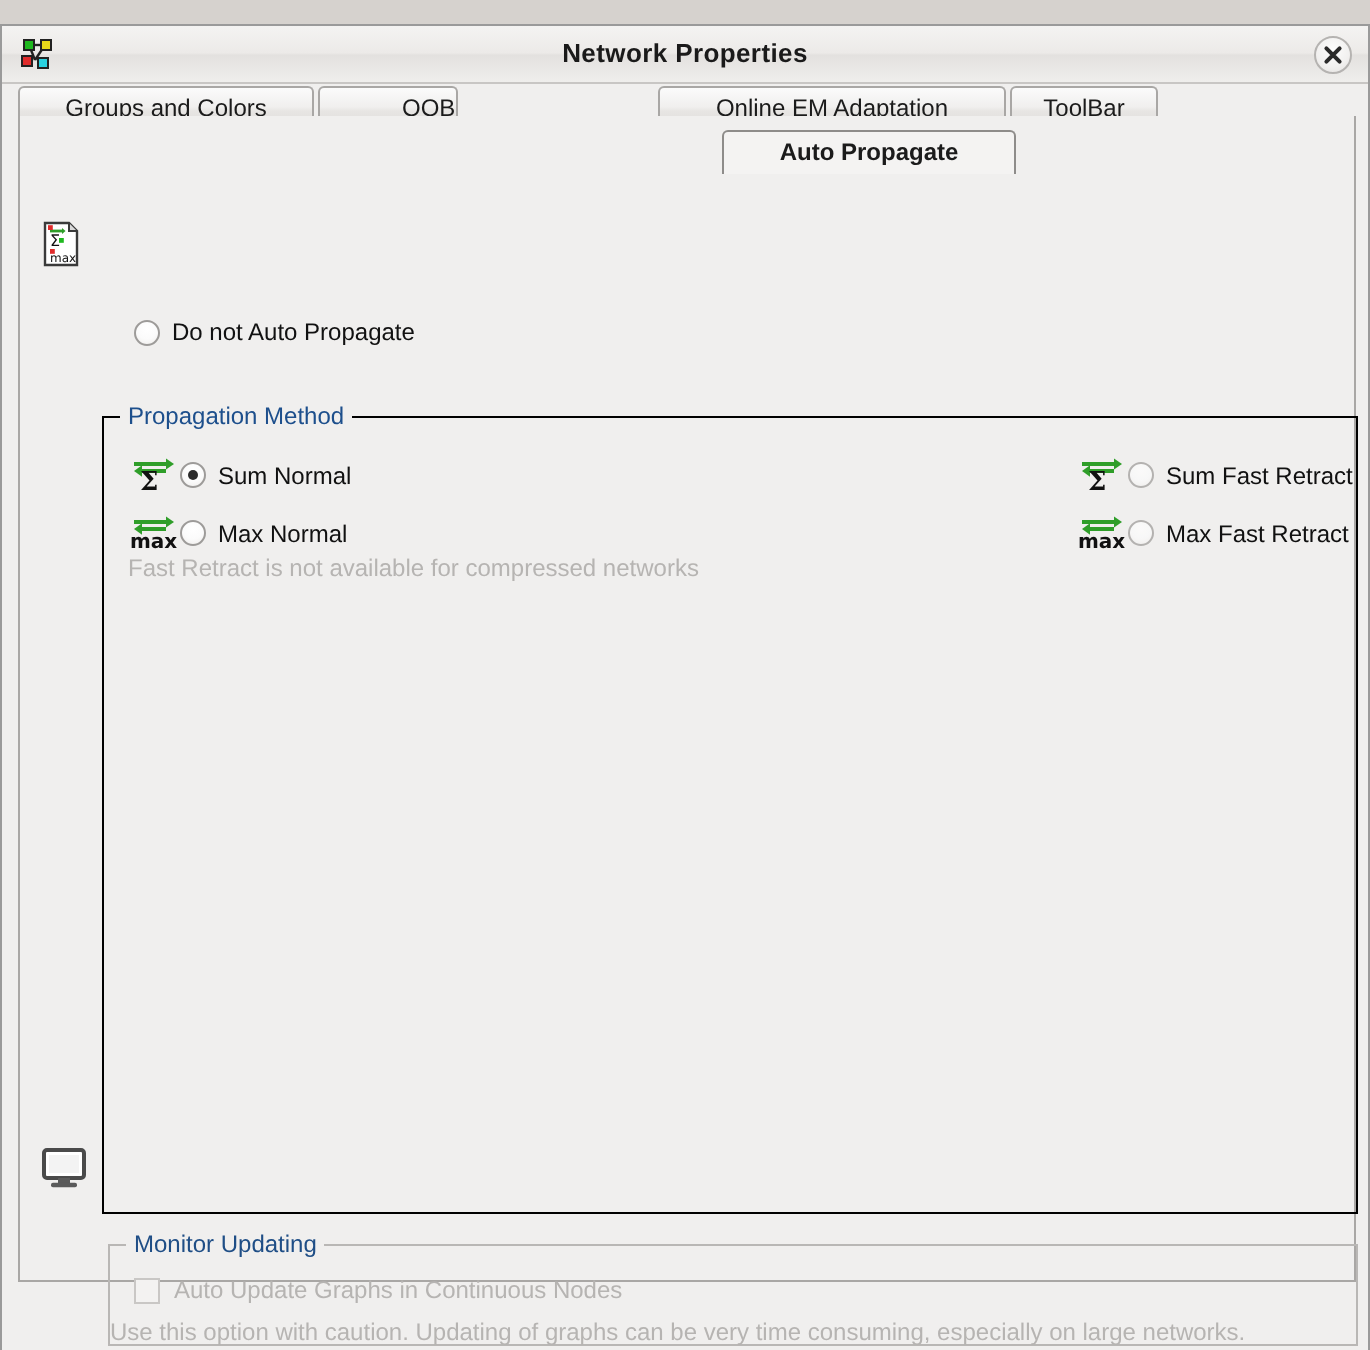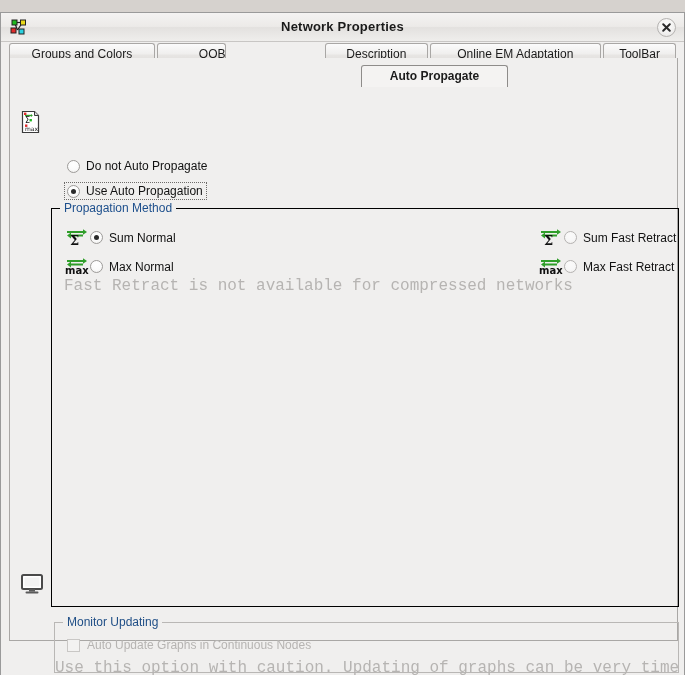--- a/index.html
+++ b/index.html
@@ -177,24 +177,23 @@
 
   #prop-group { left: 41px; top: 143px; width: 628px; height: 406px; }
   #prop-group > .gb-border { border: 1px solid #000000; border-top: 1px solid #000000; }
   #prop-group .gb-title { color: #1d4f8c; }
 
   #monitor-group { left: 44px; top: 557px; width: 625px; height: 58px; }
   #monitor-group > .gb-border { border: 1px solid #b9b7b5; }
 
   .disabled-text {
     position: absolute;
-    font-size: 16px;
+    font-size: 12px;
     color: #b6b4b2;
     white-space: nowrap;
-    font-family: Liberation Mono, monospace;
   }
 
   
   .check-row {
     position: absolute;
     display: flex;
     align-items: center;
     white-space: nowrap;
   }
   .checkbox {
@@ -264,21 +263,20 @@
         <path d="M2.2 2.2 L8.8 8.8 M8.8 2.2 L2.2 8.8" stroke="#2a2a2a" stroke-width="2" stroke-linecap="round"></path>
       </svg>
     </div>
   </div>
 
   <div id="tabs">
     <div class="tab-row row1" id="tab-row-1">
         <div class="tab" style="width: 148px;"><span>Groups and Colors</span></div>
         <div class="tab" style="width: 70px; padding-left: 41px;"><span>OOBN</span></div>
         <div class="tab" style="width: 96px; margin-top: 48px;"><span>Attributes</span></div>
-        <div class="tab" style="width: 104px;"><span>Description</span></div>
         <div class="tab" style="width: 174px;"><span>Online EM Adaptation</span></div>
         <div class="tab" style="width: 74px;"><span>ToolBar</span></div>
       </div>
     <div class="tab-row row2" id="tab-row-2">
         <div class="tab" style="width: 111px;"><span>Display</span></div>
         <div class="tab" style="width: 152px;"><span>Compilation</span></div>
         <div class="tab" style="width: 83px;"><span>DBN</span></div>
         <div class="tab selected" style="width: 147px;"><span>Auto Propagate</span></div>
         <div class="tab" style="width: 148px;"><span>Monitors</span></div>
       </div>
@@ -299,26 +297,20 @@
         <rect x="5" y="14.5" width="2.4" height="2.4" fill="#e02b2b"></rect>
         <text x="5" y="21" font-family="DejaVu Sans, sans-serif" font-size="6" fill="#111">max</text>
       </svg>
     </span>
 
     <div class="radio-row" id="opt-do-not" style="left:57px; top:101px;">
       <span class="radio"></span>
       <span class="radio-label">Do not Auto Propagate</span>
     </div>
 
-    <div class="radio-row" id="opt-use-auto" style="left:57px; top:124px;">
-      <span class="focus-box" style="display:flex; align-items:center;">
-        <span class="radio checked"></span>
-        <span class="radio-label">Use Auto Propagation</span>
-      </span>
-    </div>
 
     <div class="groupbox" id="prop-group">
       <div class="gb-border"></div>
       <div class="gb-title">Propagation Method</div>
 
       <div class="radio-row" style="left:13px; top:25px;">
         <span style="width:26px; flex:none;">
           <svg width="26" height="20" viewBox="0 0 26 20">
             <path d="M3 6 h16" stroke="#2f9e29" stroke-width="2"></path>
             <path d="M19 3.2 l4 2.8 l-4 2.8 z" fill="#2f9e29"></path>

